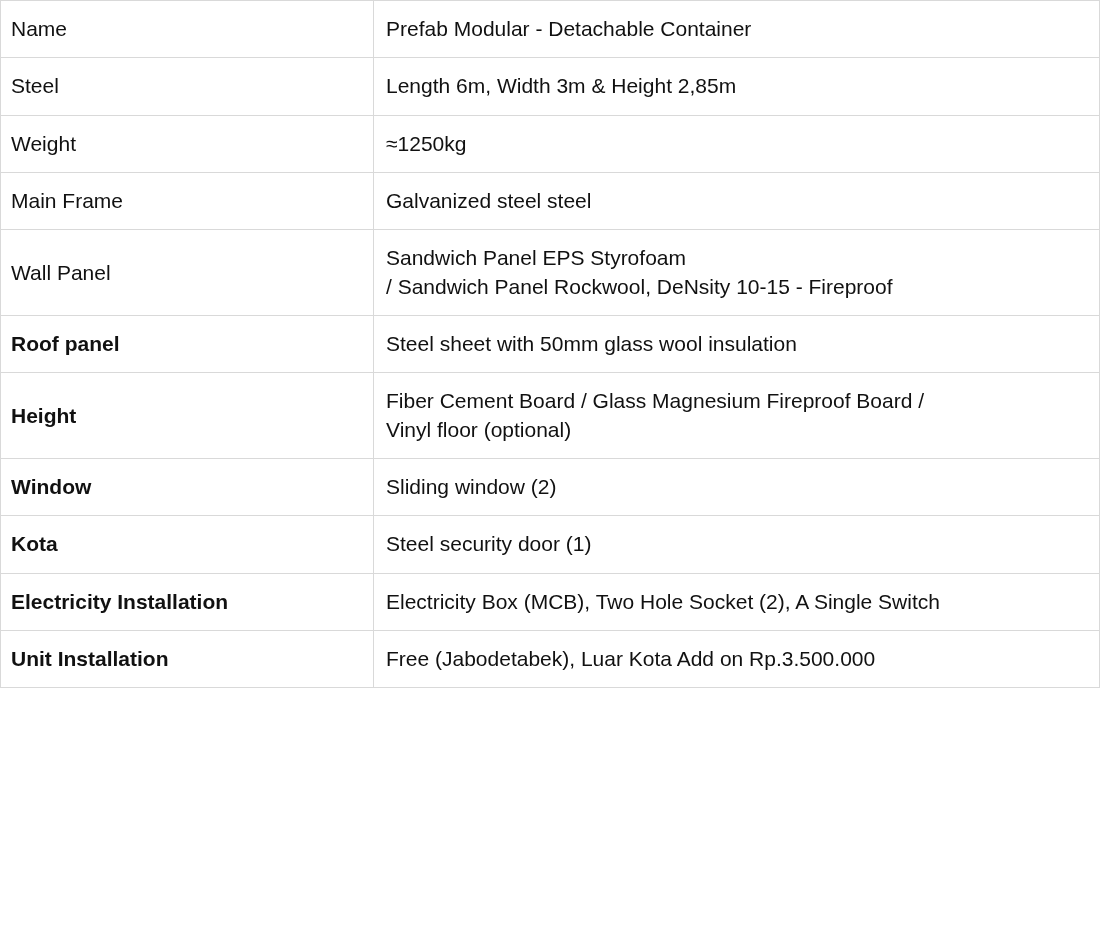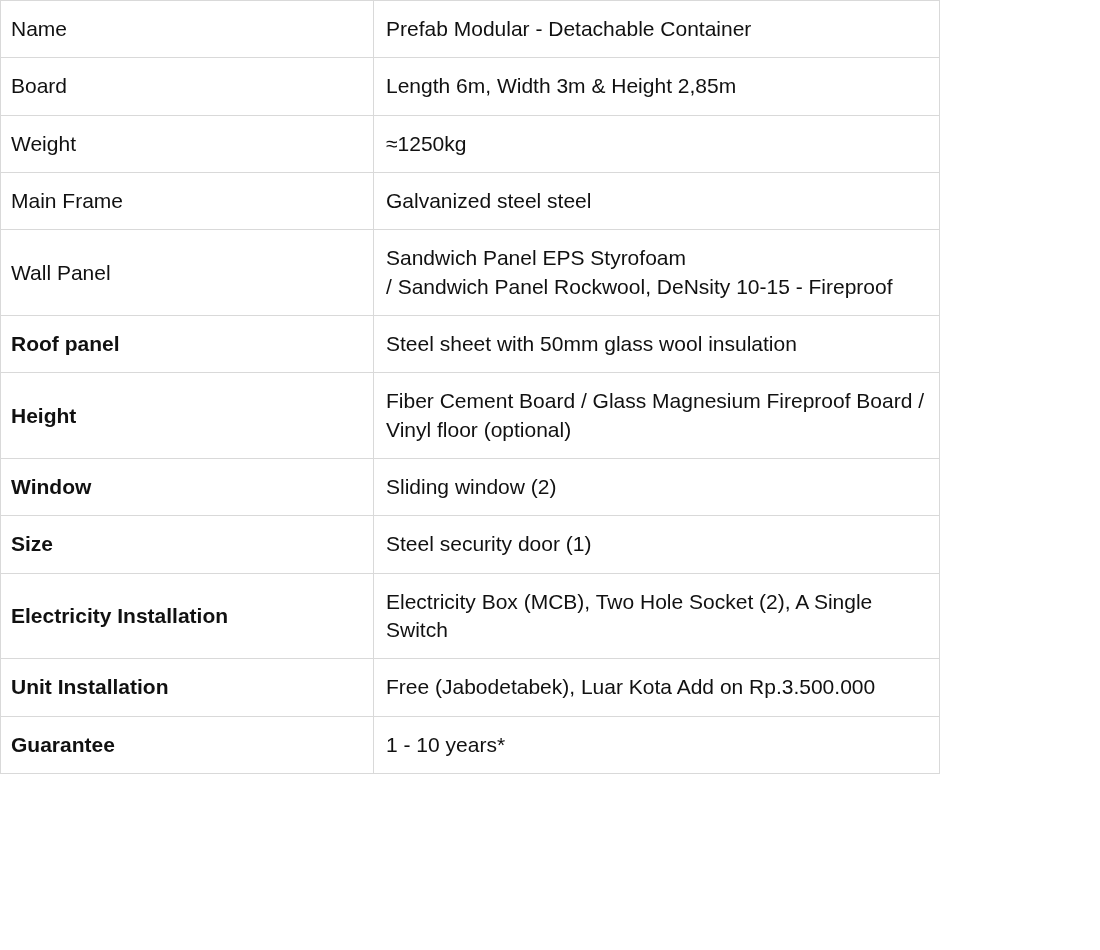--- a/index.html
+++ b/index.html
@@ -8,21 +8,21 @@
     background: #ffffff;
   }
   body {
     width: 1100px;
     height: 950px;
     font-family: "Liberation Sans", sans-serif;
     color: #111111;
     overflow: hidden;
   }
   table.spec-table {
-    width: 940px;
+    width: 1100px;
     border-collapse: collapse;
     table-layout: fixed;
   }
   table.spec-table td {
     border: 1px solid #d9d9d9;
     vertical-align: middle;
     padding: 14px 10px 14px 10px;
     font-size: 21px;
     line-height: 1.35;
   }
@@ -57,21 +57,21 @@
       <tr>
         <td class="label">
           <span class="label-text">Name</span>
         </td>
         <td class="value">
           <span class="value-text">Prefab Modular - Detachable Container</span>
         </td>
       </tr>
       <tr>
         <td class="label">
-          <span class="label-text">Board</span>
+          <span class="label-text">Steel</span>
         </td>
         <td class="value">
           <span class="value-text">Length 6m, Width 3m &amp; Height 2,85m</span>
         </td>
       </tr>
       <tr>
         <td class="label">
           <span class="label-text">Weight</span>
         </td>
         <td class="value">
@@ -115,21 +115,21 @@
       <tr>
         <td class="label">
           <span class="label-text bold">Window</span>
         </td>
         <td class="value">
           <span class="value-text">Sliding window (2)</span>
         </td>
       </tr>
       <tr>
         <td class="label">
-          <span class="label-text bold">Size</span>
+          <span class="label-text bold">Kota</span>
         </td>
         <td class="value">
           <span class="value-text">Steel security door (1)</span>
         </td>
       </tr>
       <tr>
         <td class="label">
           <span class="label-text bold">Electricity Installation</span>
         </td>
         <td class="value">
@@ -137,22 +137,14 @@
         </td>
       </tr>
       <tr>
         <td class="label">
           <span class="label-text bold">Unit Installation</span>
         </td>
         <td class="value">
           <span class="value-text">Free (Jabodetabek), Luar Kota Add on Rp.3.500.000</span>
         </td>
       </tr>
-      <tr>
-        <td class="label">
-          <span class="label-text bold">Guarantee</span>
-        </td>
-        <td class="value">
-          <span class="value-text">1 - 10 years*</span>
-        </td>
-      </tr>
     </tbody>
 </table>
 
 </body></html>

